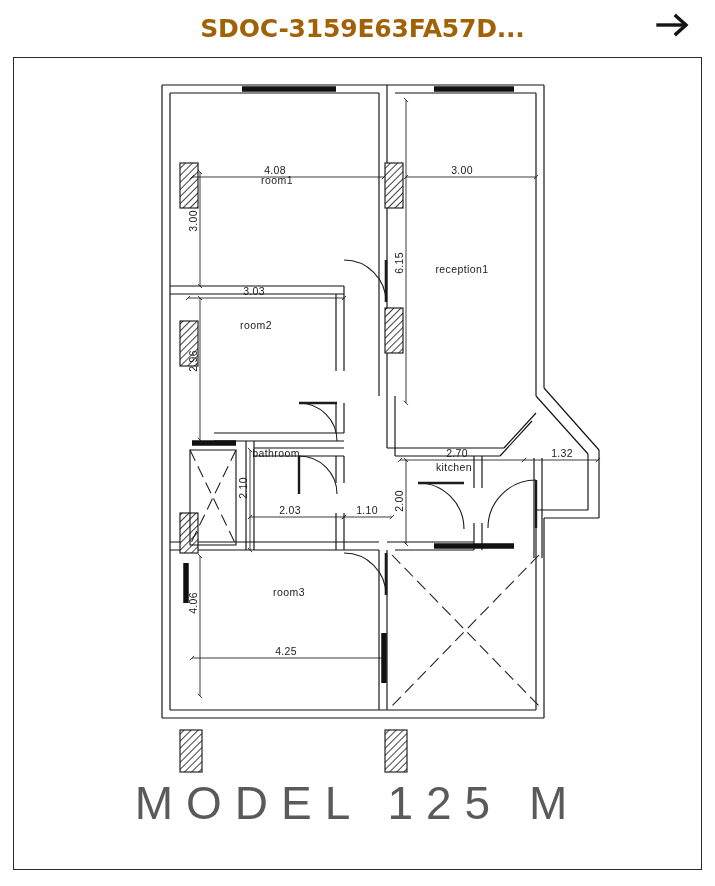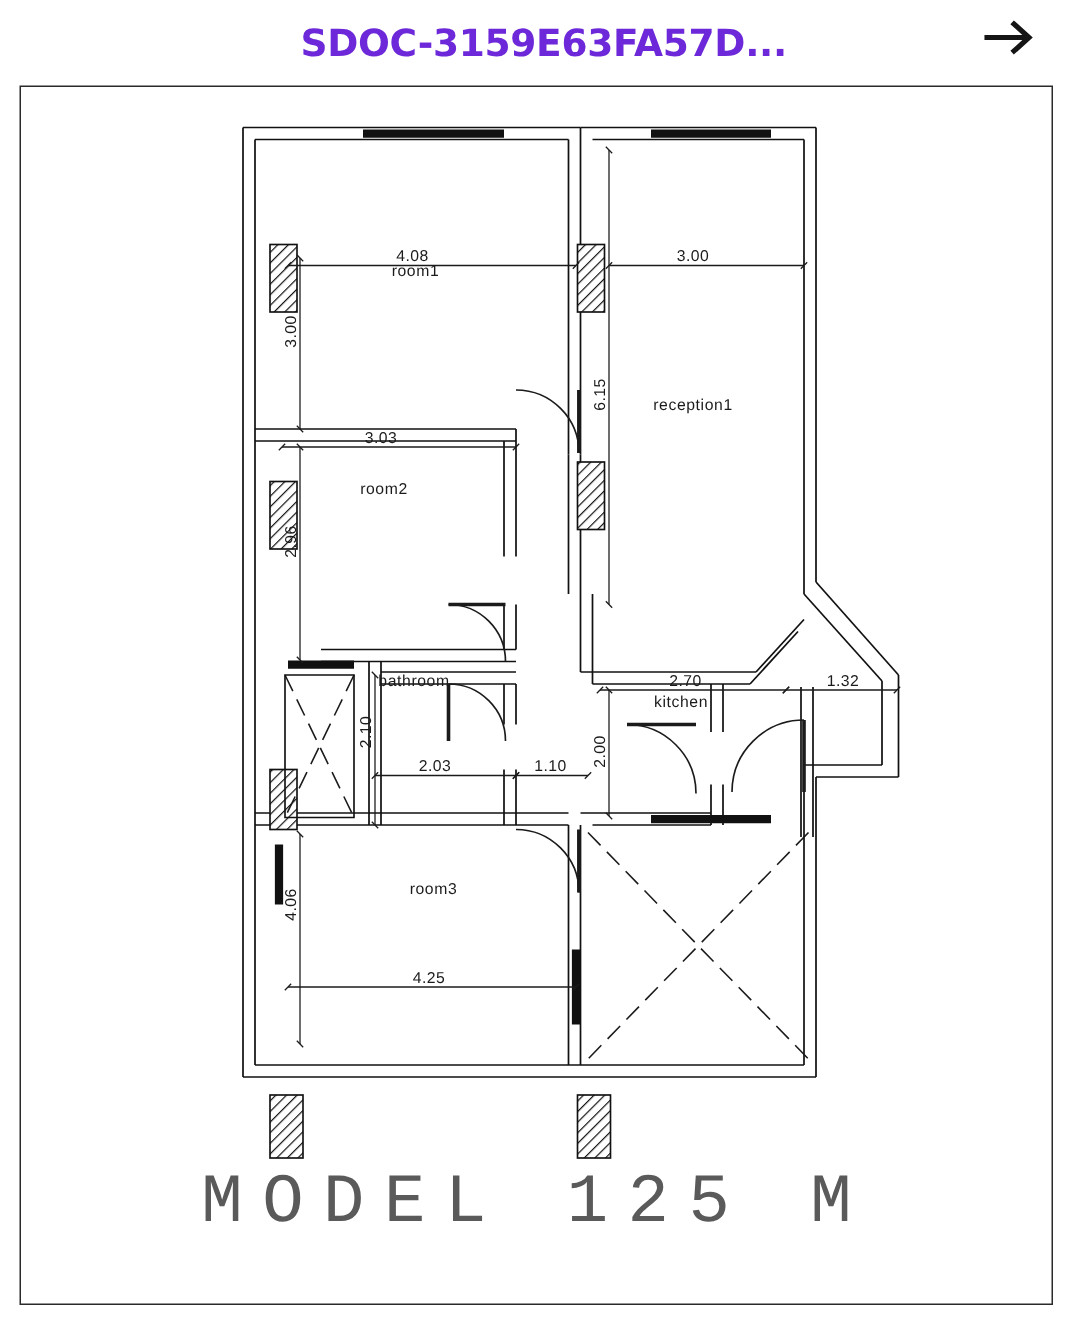--- a/index.html
+++ b/index.html
@@ -24,21 +24,21 @@
     height: 56px;
     background: #ffffff;
     display: flex;
     align-items: center;
     justify-content: center;
   }
   #doc-title {
     font-family: "DejaVu Sans", sans-serif;
     font-size: 25px;
     font-weight: 700;
-    color: #6d28d9;
+    color: #a16207;
     letter-spacing: -0.2px;
     white-space: nowrap;
     margin-left: 10px;
   }
   #next-button {
     position: absolute;
     right: 18px;
     top: 3px;
     width: 48px;
     height: 44px;
@@ -68,21 +68,21 @@
     left: 0; top: 0;
     width: 687px;
     height: 811px;
   }
   #model-caption {
     position: absolute;
     left: 0;
     top: 718px;
     width: 687px;
     text-align: center;
-    font-family: Liberation Mono, monospace;
+    font-family: Liberation Sans, sans-serif;
     font-size: 46px;
     font-weight: 300;
     letter-spacing: 13px;
     color: #5a5a5a;
     white-space: nowrap;
     pointer-events: none;
   }
   svg { display: block; }
   text { font-family: "Liberation Sans", sans-serif; fill: #1b1b1b; }
   .rlabel { font-size: 10.5px; letter-spacing: 0.4px; }

